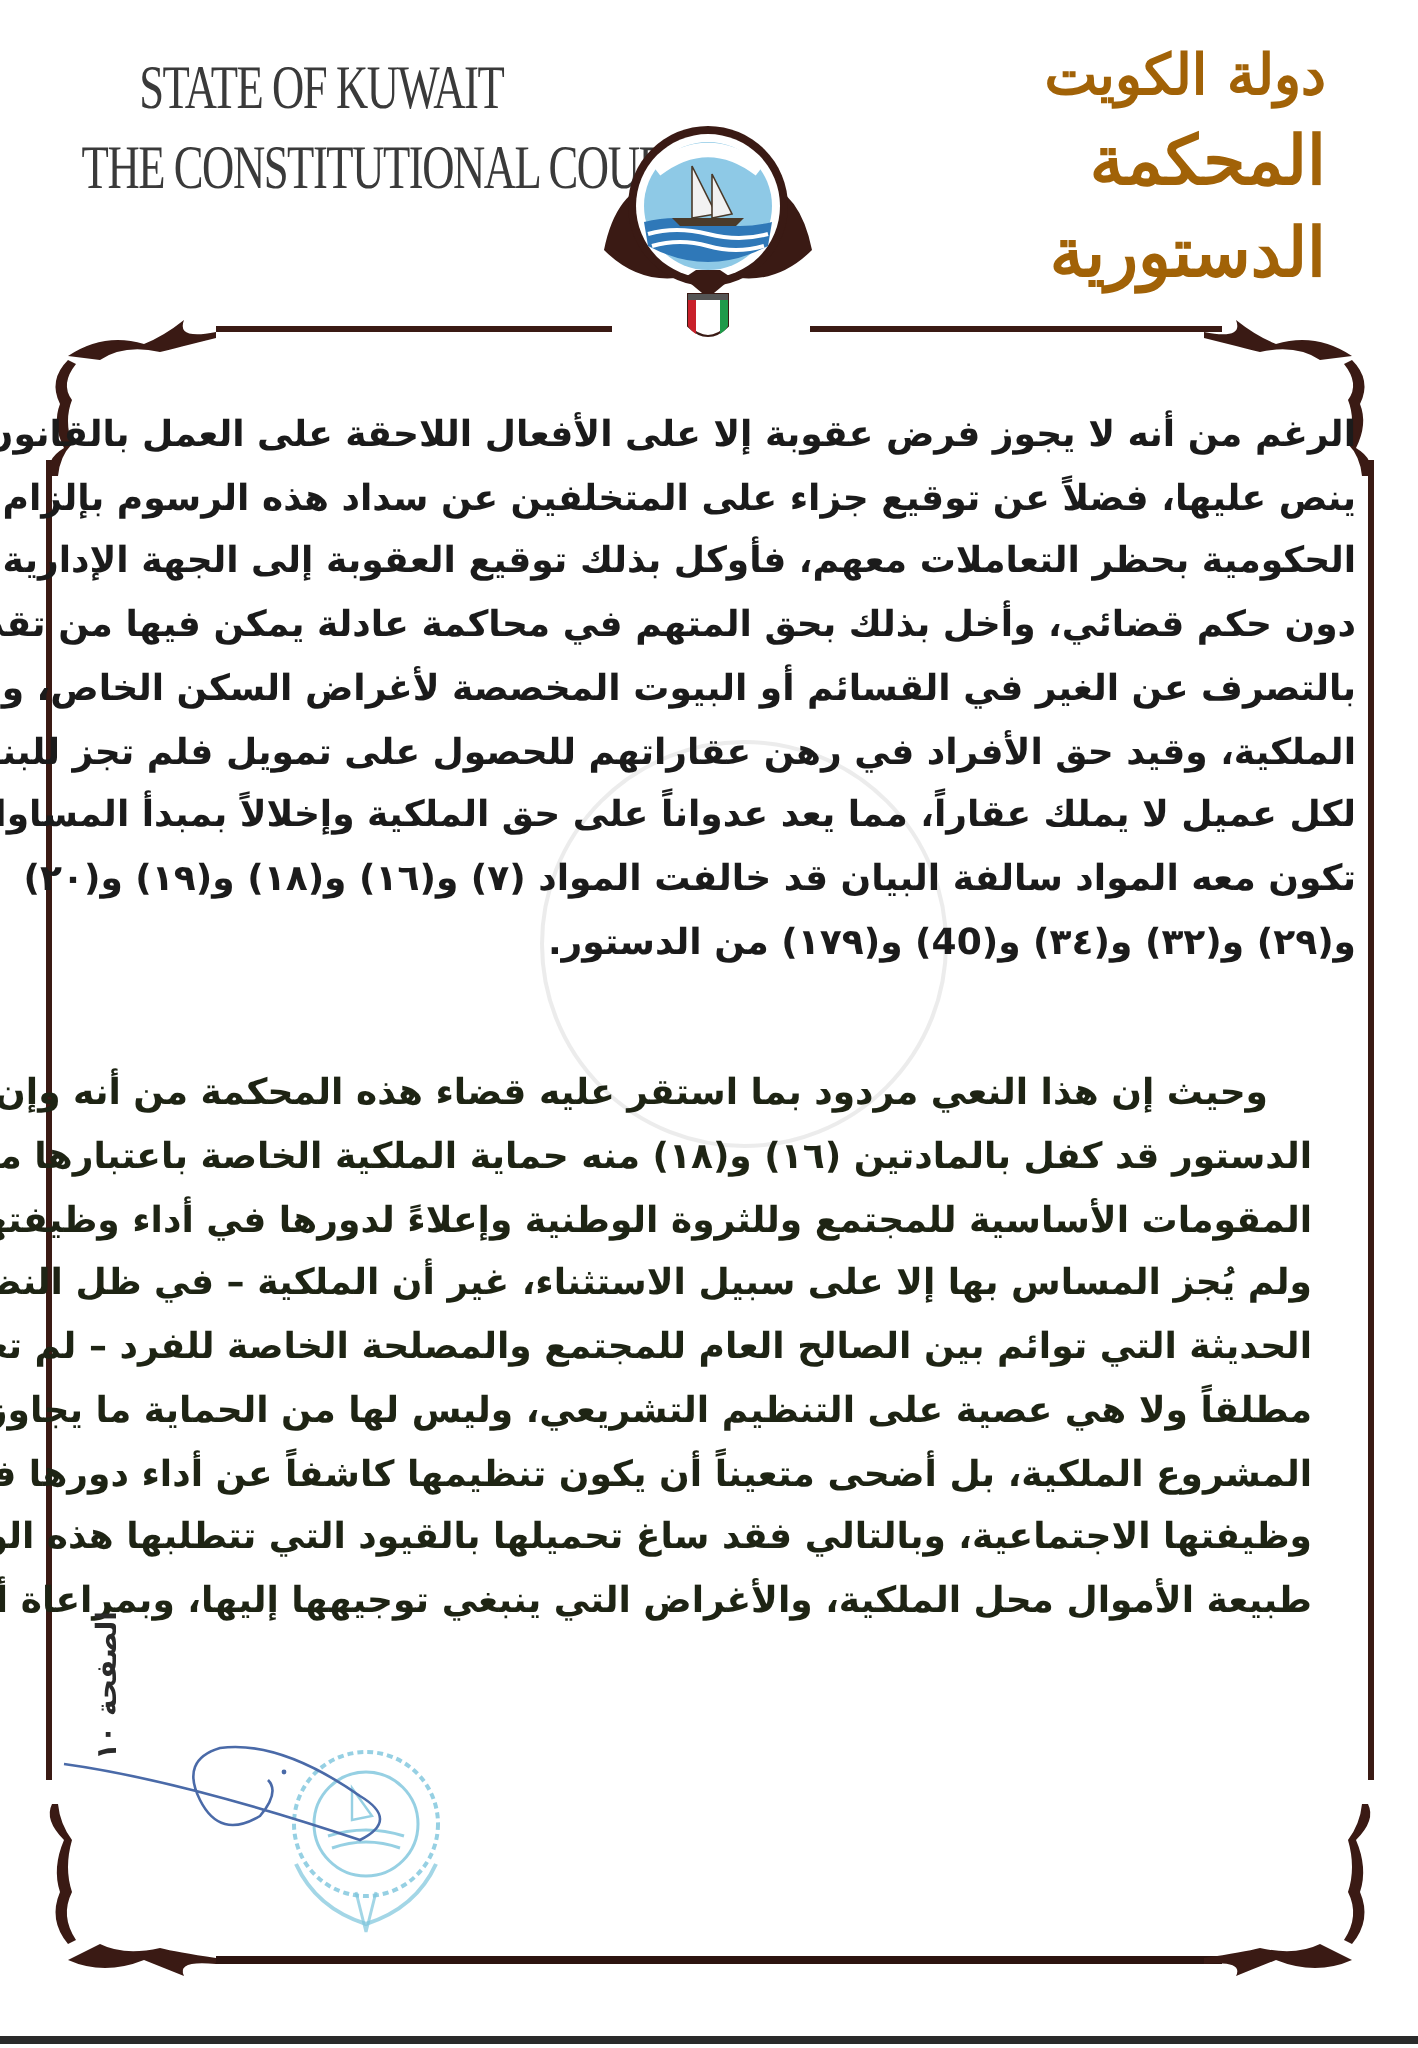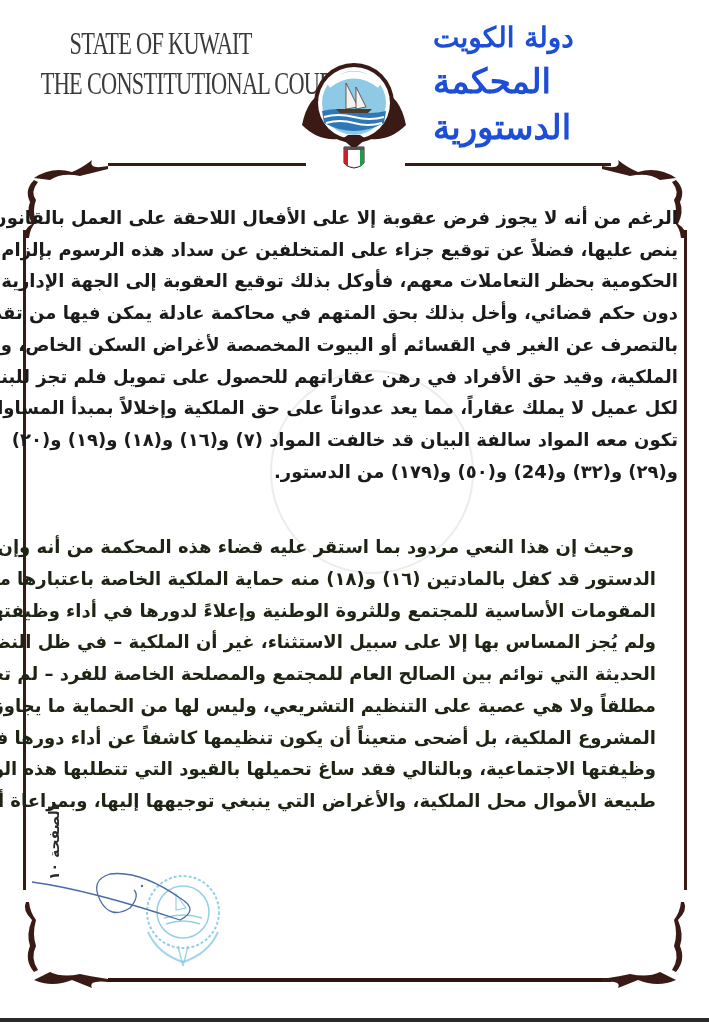--- a/index.html
+++ b/index.html
@@ -3,22 +3,22 @@
   <meta charset="utf-8">
   <style>
     html, body { margin: 0; padding: 0; background: #ffffff; }
     body { width: 709px; height: 1024px; position: relative; overflow: hidden; font-family: "DejaVu Sans", sans-serif; }
 
     .header-en { position: absolute; left: 36px; top: 24px; width: 240px; text-align: center;
       font-family: "Liberation Serif", serif; color: #3a3a3a; transform: scaleX(0.72); transform-origin: center top; }
     .header-en .l1 { font-size: 31px; line-height: 40px; letter-spacing: -1px; white-space: nowrap; }
     .header-en .l2 { font-size: 31px; line-height: 40px; letter-spacing: -1px; white-space: nowrap; margin-left: -40px; margin-right: -40px; }
 
-    .header-ar { position: absolute; right: 46px; top: 18px; width: 230px; text-align: left; direction: rtl;
-      font-family: "DejaVu Serif", serif; color: #1d4ed8; font-weight: bold; }
+    .header-ar { position: absolute; right: 46px; top: 18px; width: 230px; text-align: right; direction: rtl;
+      font-family: "DejaVu Serif", serif; color: #a16207; font-weight: bold; }
     .header-ar .l1 { font-size: 28px; line-height: 40px; }
     .header-ar .l2 { font-size: 34px; line-height: 46px; }
 
     .emblem { position: absolute; left: 298px; top: 55px; width: 112px; height: 120px; }
 
     .frame-top-line-l { position: absolute; left: 108px; top: 163px; width: 198px; height: 3px; background: #3a1a14; }
     .frame-top-line-r { position: absolute; left: 405px; top: 163px; width: 206px; height: 3px; background: #3a1a14; }
     .frame-bottom-line { position: absolute; left: 108px; top: 978px; width: 503px; height: 4px; background: #2d1410; }
     .frame-left { position: absolute; left: 23px; top: 230px; width: 3px; height: 660px; background: #3a1a14; }
     .frame-right { position: absolute; left: 684px; top: 230px; width: 3px; height: 660px; background: #3a1a14; }
@@ -120,21 +120,21 @@
 <div class="body-text">
   <p class="para1">
     <span class="ln">الرغم من أنه لا يجوز فرض عقوبة إلا على الأفعال اللاحقة على العمل بالقانون الذي</span>
     <span class="ln">ينص عليها، فضلاً عن توقيع جزاء على المتخلفين عن سداد هذه الرسوم بإلزام الجهات</span>
     <span class="ln">الحكومية بحظر التعاملات معهم، فأوكل بذلك توقيع العقوبة إلى الجهة الإدارية مباشرة</span>
     <span class="ln">دون حكم قضائي، وأخل بذلك بحق المتهم في محاكمة عادلة يمكن فيها من تقديم دفاعه،</span>
     <span class="ln">بالتصرف عن الغير في القسائم أو البيوت المخصصة لأغراض السكن الخاص، وهي كلها</span>
     <span class="ln">الملكية، وقيد حق الأفراد في رهن عقاراتهم للحصول على تمويل فلم تجز للبنوك رهن</span>
     <span class="ln">لكل عميل لا يملك عقاراً، مما يعد عدواناً على حق الملكية وإخلالاً بمبدأ المساواة، وهو ما</span>
     <span class="ln">تكون معه المواد سالفة البيان قد خالفت المواد (٧) و(١٦) و(١٨) و(١٩) و(٢٠)</span>
-    <span class="ln last">و(٢٩) و(٣٢) و(24) و(٥٠) و(١٧٩) من الدستور.</span>
+    <span class="ln last">و(٢٩) و(٣٢) و(٣٤) و(40) و(١٧٩) من الدستور.</span>
   </p>
   <p class="para2">
     <span class="ln" style="padding-right:22px;margin-top:44px;">وحيث إن هذا النعي مردود بما استقر عليه قضاء هذه المحكمة من أنه وإن كان</span>
     <span class="ln">الدستور قد كفل بالمادتين (١٦) و(١٨) منه حماية الملكية الخاصة باعتبارها من</span>
     <span class="ln">المقومات الأساسية للمجتمع وللثروة الوطنية وإعلاءً لدورها في أداء وظيفتها الاجتماعية،</span>
     <span class="ln">ولم يُجز المساس بها إلا على سبيل الاستثناء، غير أن الملكية – في ظل النظم القانونية</span>
     <span class="ln">الحديثة التي توائم بين الصالح العام للمجتمع والمصلحة الخاصة للفرد – لم تعد حقاً</span>
     <span class="ln">مطلقاً ولا هي عصية على التنظيم التشريعي، وليس لها من الحماية ما يجاوز الانتفاع</span>
     <span class="ln">المشروع الملكية، بل أضحى متعيناً أن يكون تنظيمها كاشفاً عن أداء دورها في إطار</span>
     <span class="ln">وظيفتها الاجتماعية، وبالتالي فقد ساغ تحميلها بالقيود التي تتطلبها هذه الوظيفة وتمليها</span>

